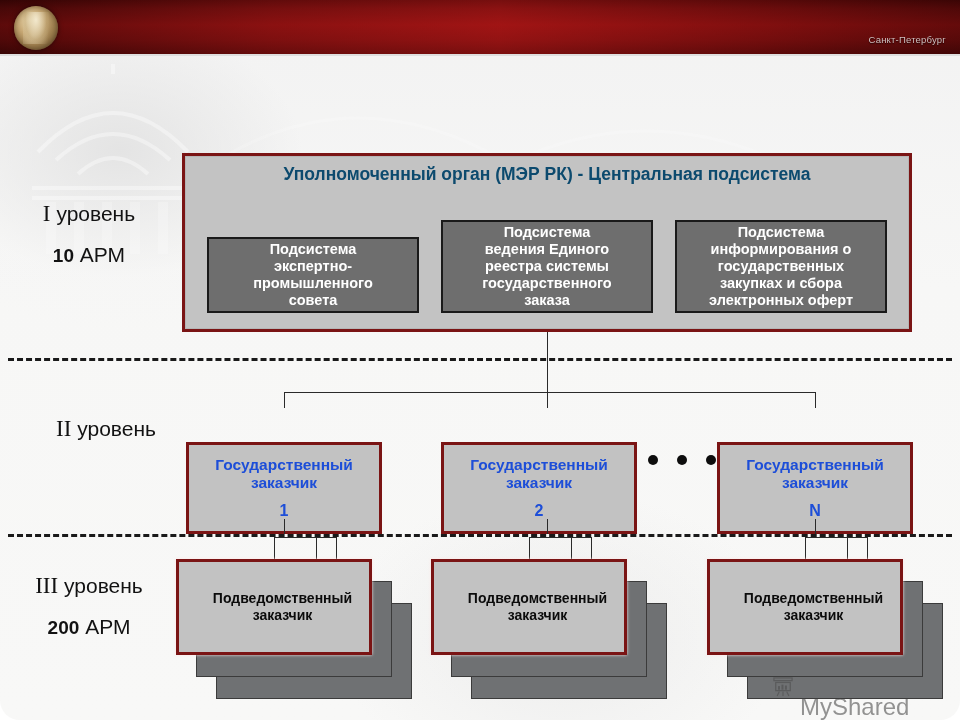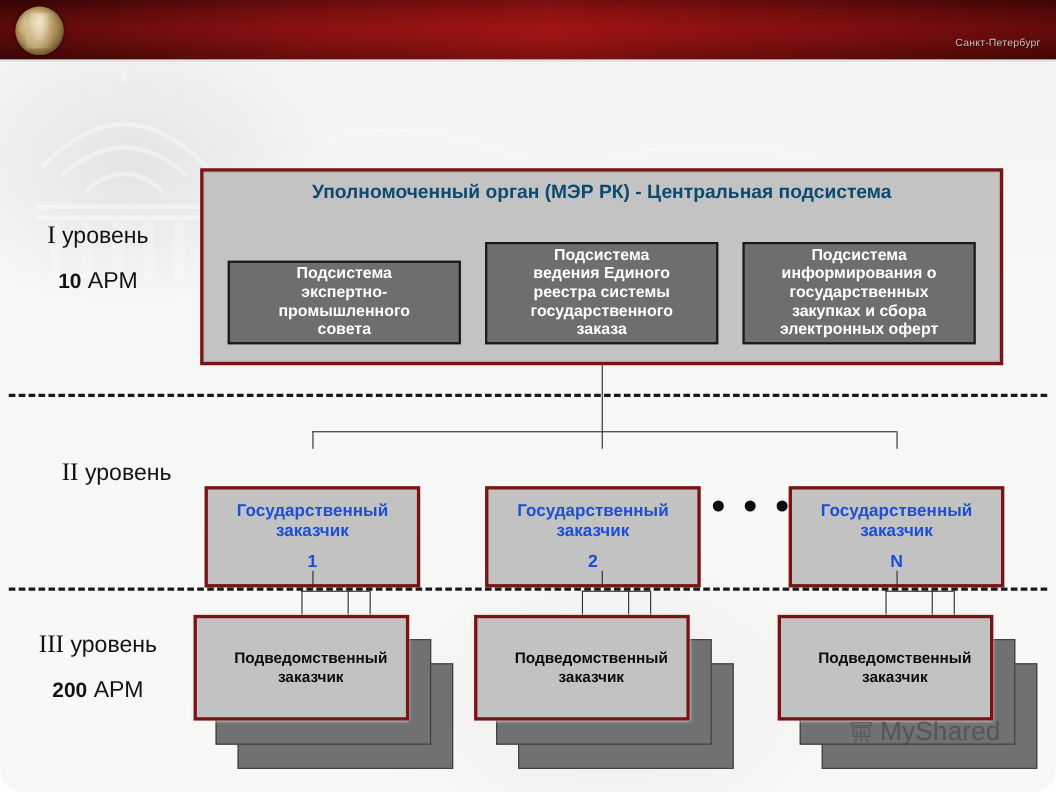--- a/index.html
+++ b/index.html
@@ -172,21 +172,21 @@
   #l3-3 { left:707px; }
 
   
   .watermark {
     position:absolute; left:772px; top:652px;
     display:flex; align-items:center; gap:6px;
     opacity:0.55; pointer-events:none;
   }
   .watermark .ms-icon { width:22px; height:20px; }
   .watermark .ms-text {
-    font-size:24px; color:#3f3f3f; font-family:"Liberation Sans", sans-serif;
+    font-size:24px; color:#3f3f3f; font-family:"Liberation Sans", sans-serif;margin-top:41px;
   }
 </style>
 </head>
 <body>
 
 <div id="slide">
 
   <svg class="bg-arch" viewBox="0 0 190 200">
     <g fill="none" stroke="#ffffff" stroke-width="4" opacity="0.75">
       <path d="M20 96 Q95 18 170 96"></path>

